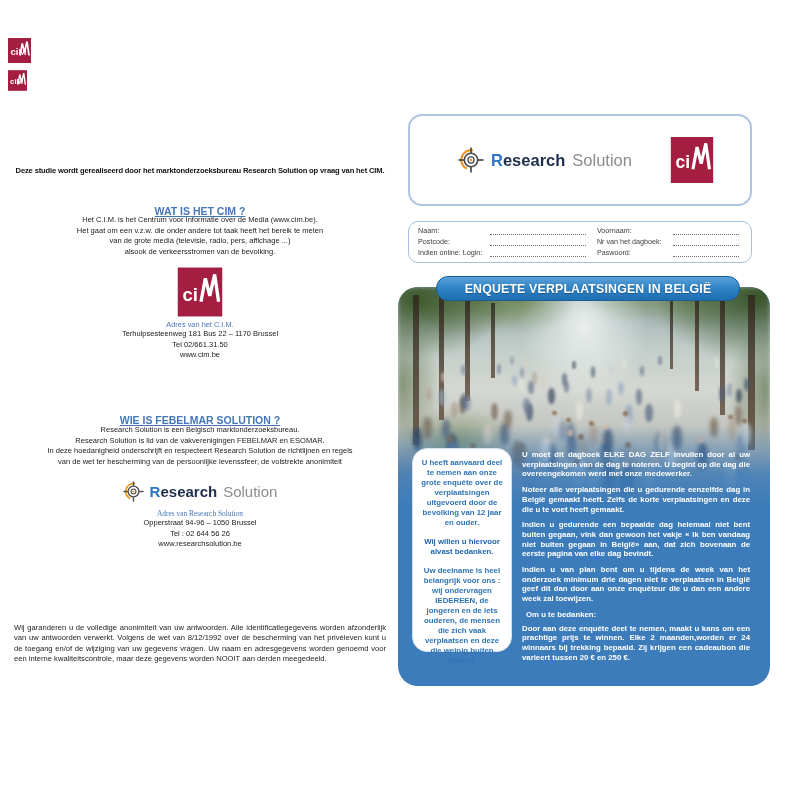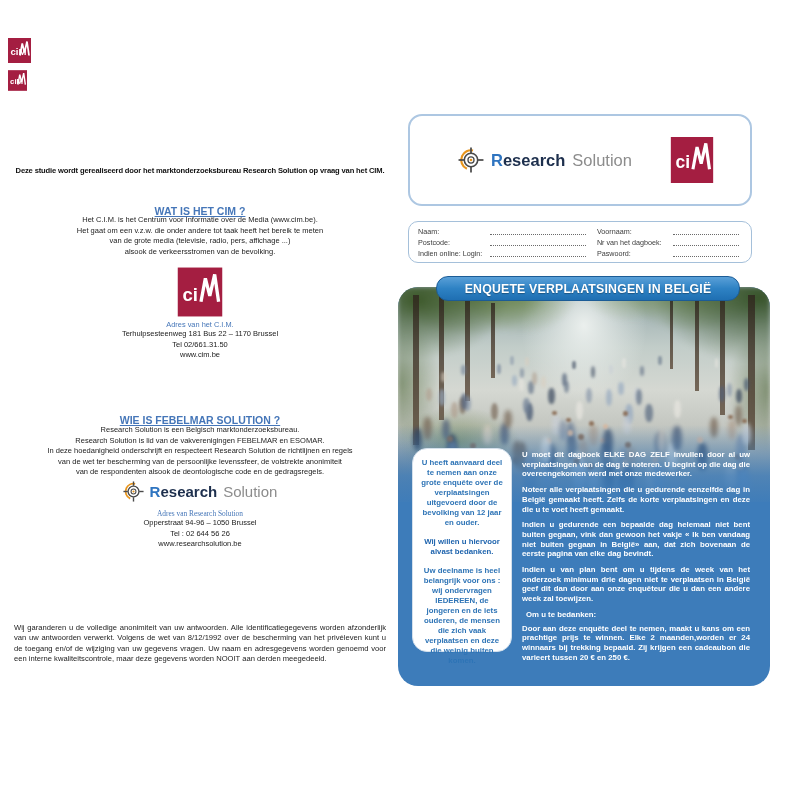--- a/index.html
+++ b/index.html
@@ -19,21 +19,21 @@
   .rslogo-row{position:absolute;left:0;width:100%;display:flex;justify-content:center;align-items:center;gap:6px;}
   .rs-word1{font-weight:bold;color:#1d2f4d;display:inline-block;}
   .rs-word1::first-letter{color:#2e74c0;}
   .rs-word2{color:#8c8c8c;}
   .privacy{position:absolute;top:615px;left:2px;width:372px;text-align:justify;font-size:7.6px;line-height:10.6px;color:#222;}
 
   
   .logo-card{left:408px;top:114px;width:344px;height:92px;border:2px solid #adc7e2;border-radius:14px;display:flex;align-items:center;justify-content:space-between;padding:0 34px 0 48px;box-sizing:border-box;background:#fff;}
   .rslogo-big{display:flex;align-items:center;gap:7px;font-size:16.5px;}
   .form-card{left:408px;top:221px;width:344px;height:42px;border:1.5px solid #a5c0da;border-radius:10px;background:#fff;padding:4px 9px;box-sizing:border-box;display:flex;flex-direction:column;justify-content:space-between;}
-  .form-row{display:flex;align-items:center;font-size:7.2px;color:#3c3c3c;height:10px;}
+  .form-row{display:flex;align-items:flex-start;font-size:7.2px;color:#3c3c3c;height:10px;}
   .fl1{width:72px;}
   .fl2{width:76px;padding-left:8px;}
   .dots{flex:1;border-bottom:1px dotted #6b6b6b;height:8px;margin:0 3px 1px 0;}
   .dots.d1{flex:1.45;}
 
   .banner{left:436px;top:276px;width:302px;height:23px;border-radius:12px;background:linear-gradient(180deg,#5aa0d8 0%,#2e82c4 50%,#1f6fb2 100%);border:1px solid #1c5c96;z-index:6;display:flex;align-items:center;justify-content:center;color:#fff;font-weight:bold;font-size:12.3px;letter-spacing:0.2px;text-shadow:0 1px 1px rgba(0,0,0,.3);}
 
   .photo-panel{left:398px;top:287px;width:372px;height:399px;border-radius:20px;background:#3d7cba;overflow:hidden;z-index:1;}
   .photo{position:absolute;left:0;top:0;width:100%;height:215px;overflow:hidden;
     background:
@@ -112,21 +112,20 @@
     <div>Tel  02/661.31.50</div>
     <div>www.cim.be</div>
   </div>
 
   <h2 class="heading" style="top:405px;">WIE IS FEBELMAR SOLUTION ?</h2>
   <div class="para-center" style="top:425px;">
     <div>Research Solution is een Belgisch marktonderzoeksbureau.</div>
     <div>Research Solution is lid van de vakverenigingen  FEBELMAR en ESOMAR.</div>
     <div>In deze hoedanigheid onderschrijft en respecteert Research Solution de richtlijnen en regels</div>
     <div>van de wet ter bescherming van de persoonlijke levenssfeer, de volstrekte anonimiteit</div>
-    <div>van de respondenten alsook de deontologische code en de gedragsregels.</div>
   </div>
 
   <div class="rslogo-row" style="top:481px;font-size:15px;">
     <svg width="21" height="21" viewBox="0 0 24 24">
       <circle cx="12" cy="12" r="9" fill="none" stroke="#e8951d" stroke-width="2" stroke-dasharray="26 31" transform="rotate(115 12 12)"></circle>
       <line x1="12" y1="0.5" x2="12" y2="5.5" stroke="#4a4a4a" stroke-width="1.6"></line>
       <line x1="12" y1="18.5" x2="12" y2="23.5" stroke="#4a4a4a" stroke-width="1.6"></line>
       <line x1="0.5" y1="12" x2="5.5" y2="12" stroke="#4a4a4a" stroke-width="1.6"></line>
       <line x1="18.5" y1="12" x2="23.5" y2="12" stroke="#4a4a4a" stroke-width="1.6"></line>
       <circle cx="12" cy="12" r="6.2" fill="none" stroke="#4a4a4a" stroke-width="1.5"></circle>

